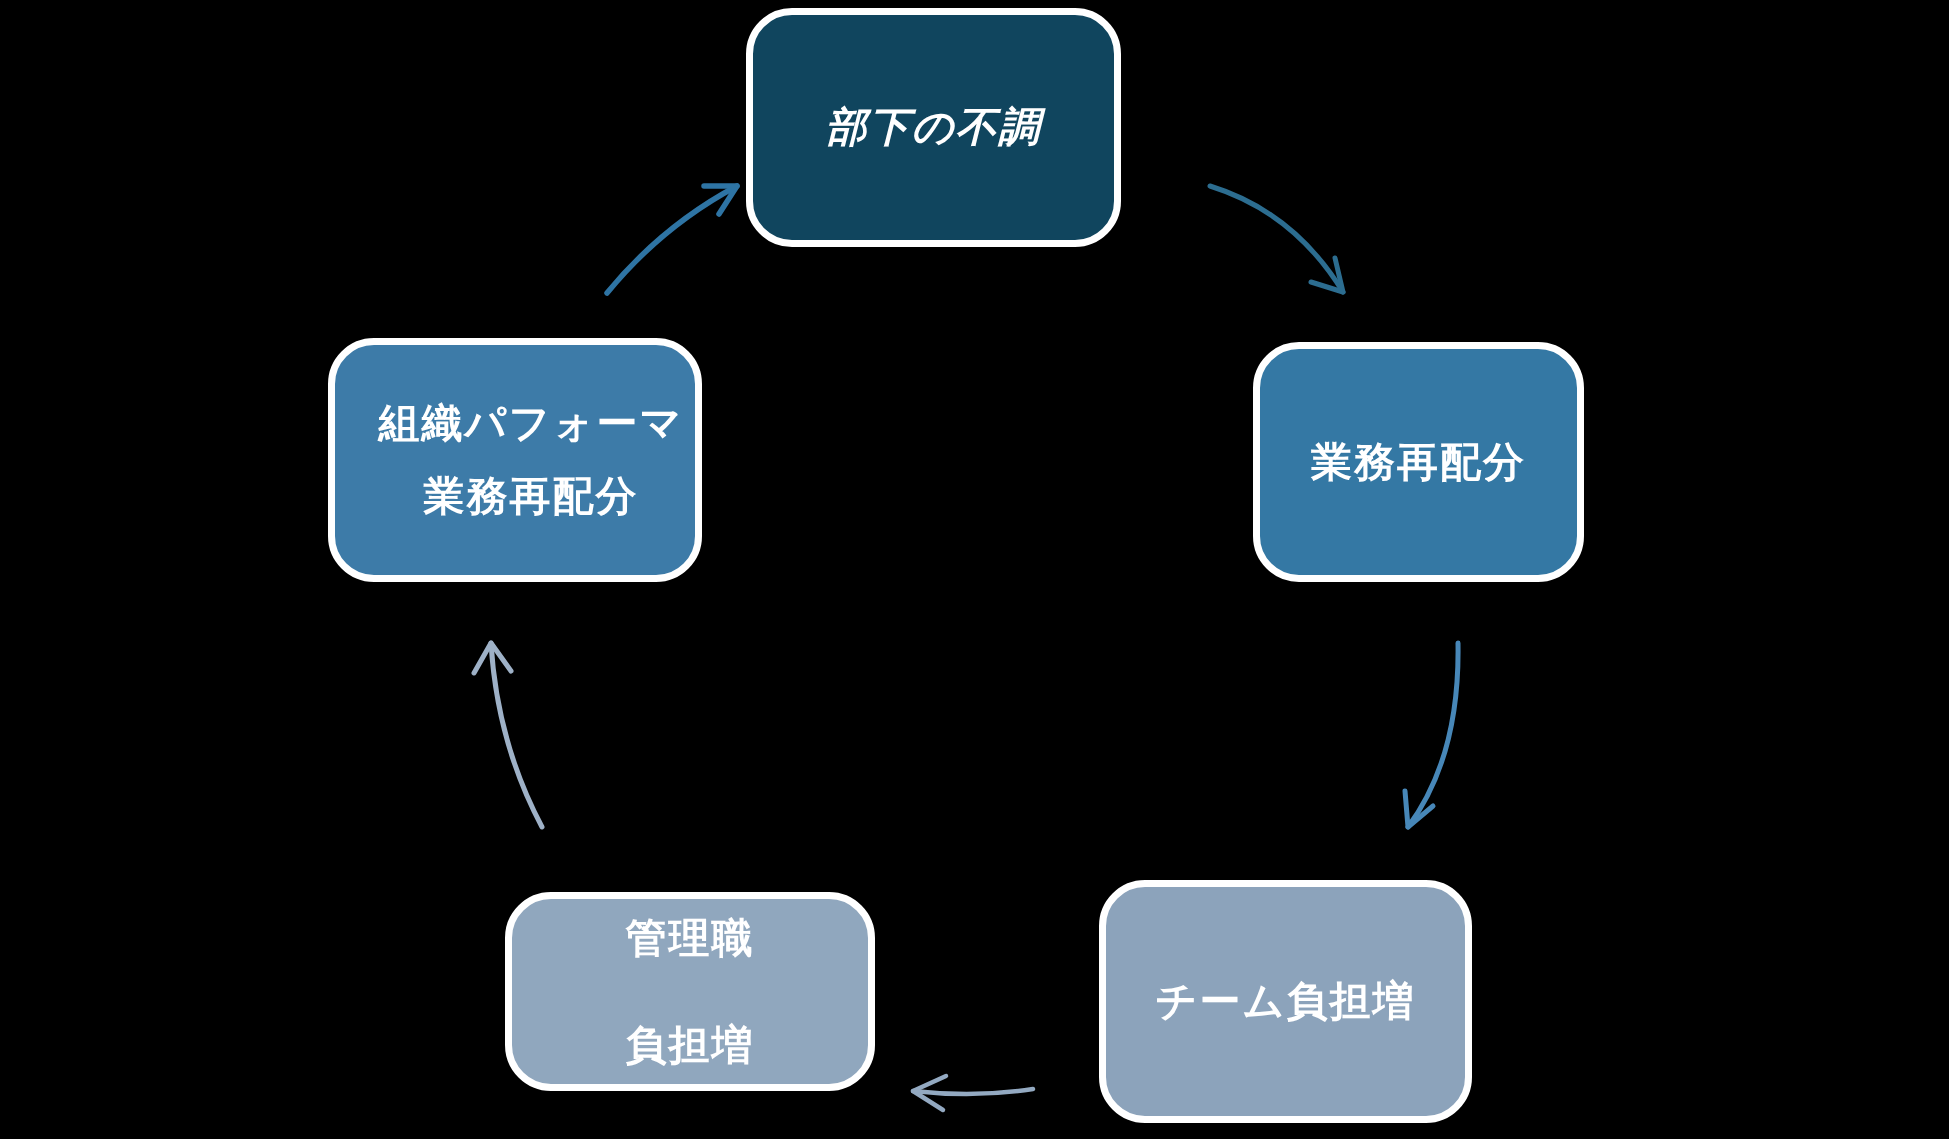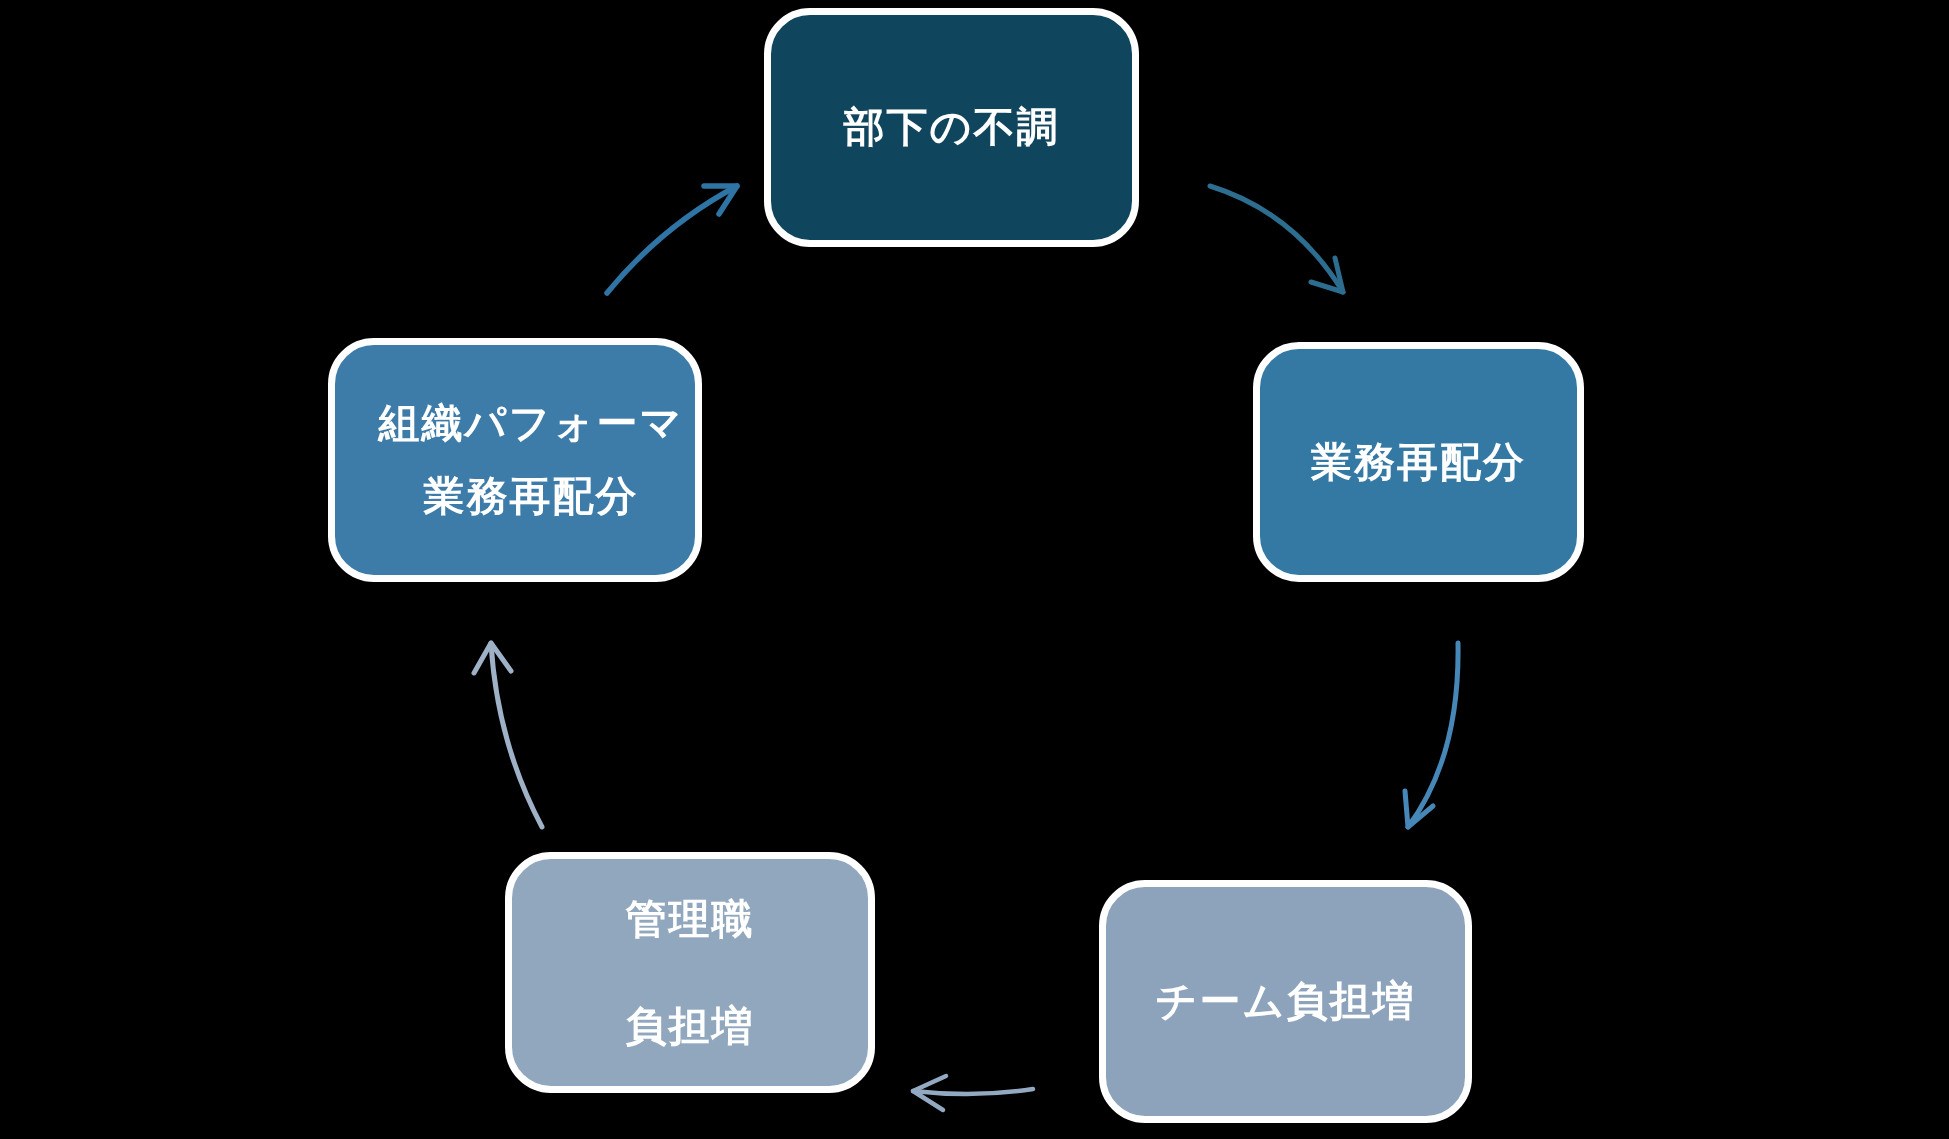--- a/index.html
+++ b/index.html
@@ -26,24 +26,24 @@
     font-size: 41px;
     letter-spacing: 2px;
     display: flex;
     align-items: center;
     justify-content: center;
     text-align: center;
   }
   .node .label { display: block; }
   .node .line { display: block; }
   
-  #node-top          { left: 764px;  top: 8px;   width: 375px; height: 239px; }
+  #node-top          { left: 746px;  top: 8px;   width: 375px; height: 239px; font-style: italic; }
   #node-right        { left: 1253px; top: 342px; width: 331px; height: 240px; justify-content: center; }
   #node-bottom-right { left: 1075px; top: 880px; width: 373px; height: 243px; }
-  #node-bottom-left  { left: 505px;  top: 852px; width: 370px; height: 241px; }
+  #node-bottom-left  { left: 505px;  top: 892px; width: 370px; height: 199px; }
   #node-left         { left: 328px;  top: 338px; width: 374px; height: 244px; padding-left: 32px; }
   #node-bottom-left .line  { line-height: 107px; }
   #node-left .line         { line-height: 73px; }
   #arrow-layer {
     position: absolute;
     left: 0; top: 0;
     width: 1949px;
     height: 1139px;
     pointer-events: none;
   }

